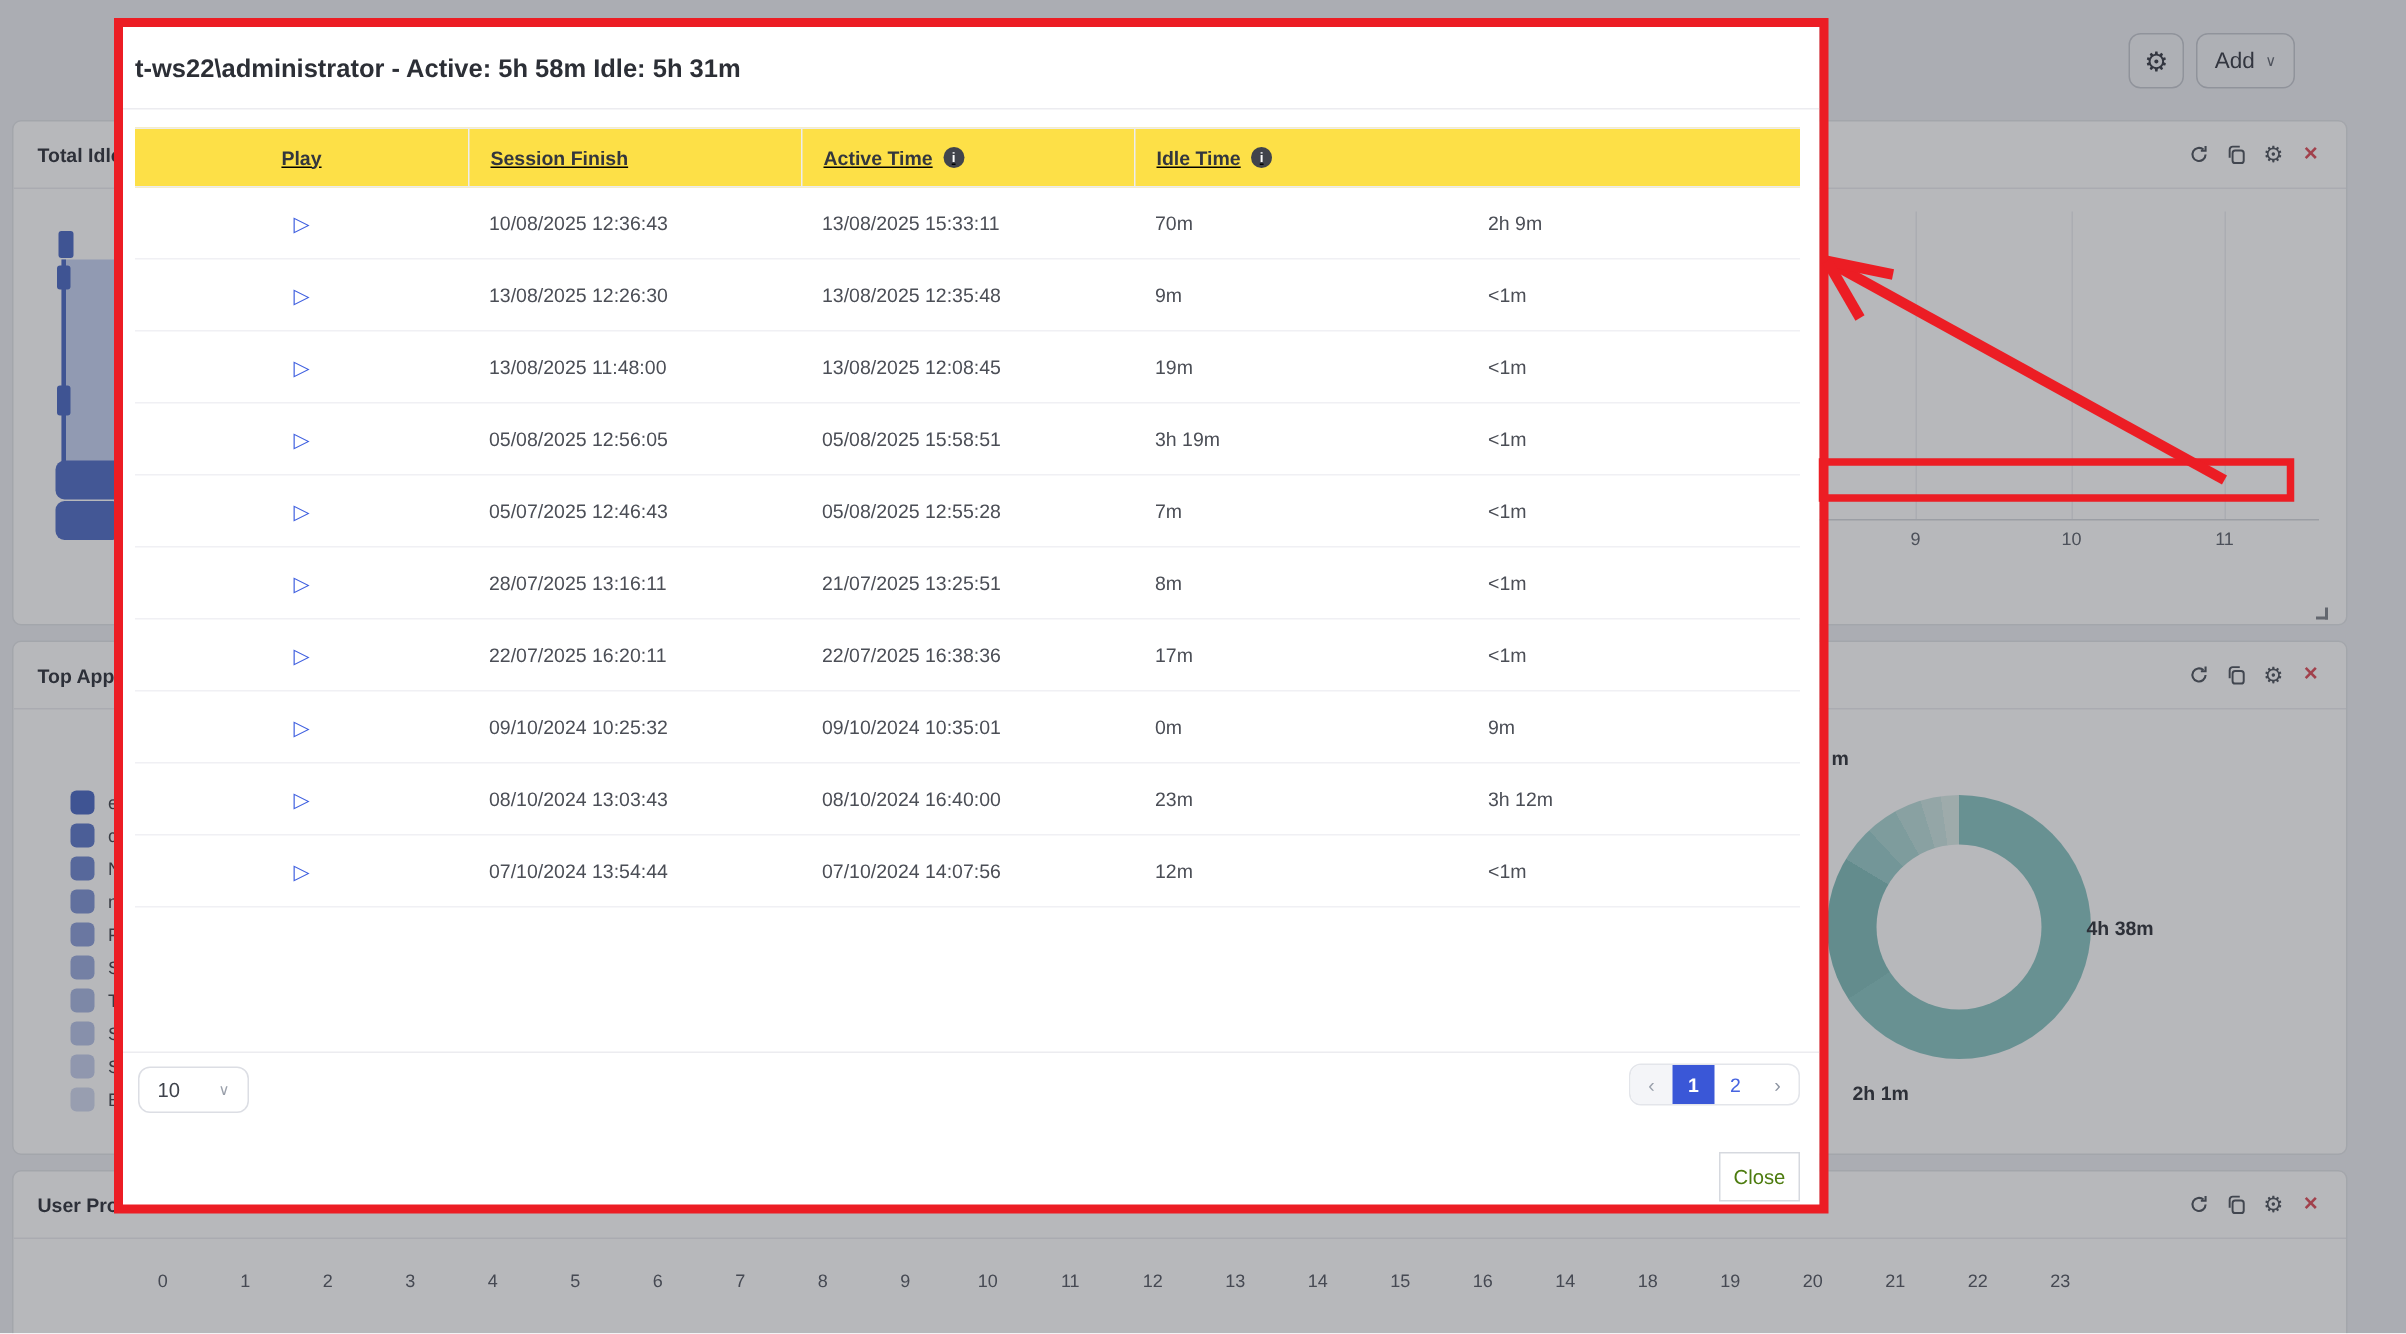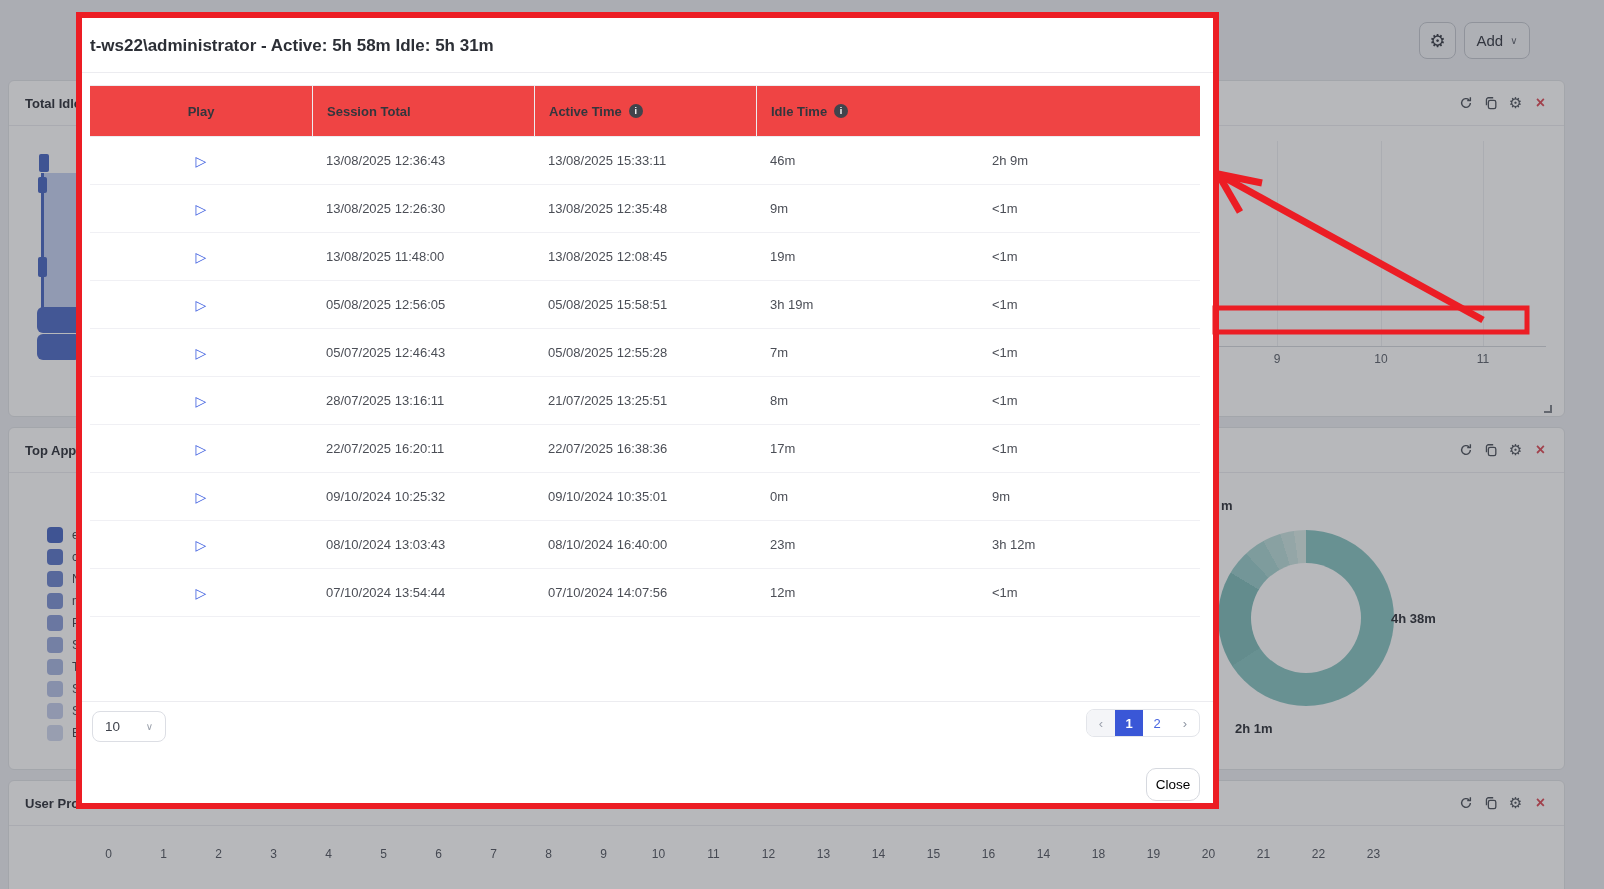--- a/index.html
+++ b/index.html
@@ -67,21 +67,21 @@
   .dim { position:absolute; inset:0; background:rgba(16,20,30,0.30); z-index:5; }
 
   
   .modal { position:absolute; left:82px; top:15px; width:1131px; height:791px; background:#fff; z-index:10; }
   .modal-title { position:absolute; left:8px; top:21px; font-size:17px; font-weight:700; color:#2c2f36; }
   .m-div { position:absolute; left:0; right:0; height:1px; background:#ececf0; }
   .m-div-1 { top:57px; }
   .m-div-2 { top:686px; }
 
   .tbl { position:absolute; left:8px; top:70px; width:1110px; }
-  .thead { display:flex; height:52px; background:#ef4444; border-top:1px solid #ececf0; border-bottom:1px solid #ececf0; }
+  .thead { display:flex; height:40px; background:#fde047; border-top:1px solid #ececf0; border-bottom:1px solid #ececf0;text-decoration:underline; }
   .th { width:222px; display:flex; align-items:center; padding-left:14px; font-size:13px; font-weight:700;
         color:#33363d; border-left:1px solid #ececf0; gap:7px; }
   .th:first-child { border-left:none; justify-content:center; padding-left:0; }
   .info-dot { width:14px; height:14px; border-radius:50%; background:#41444c; color:#fff; font-size:9px;
               font-weight:700; display:inline-flex; align-items:center; justify-content:center; font-style:normal; }
   .tr { display:flex; height:48px; align-items:center; border-bottom:1px solid #f0f0f4; font-size:13px; color:#4b4e56; }
   .td { width:222px; padding-left:14px; }
   .td.play-cell { display:flex; justify-content:center; padding-left:0; }
   .play-ico { color:#4262e0; font-size:14px; cursor:pointer; }
 
@@ -92,21 +92,21 @@
 
   .pagination { position:absolute; right:13px; top:694px; height:28px; display:flex; border:1px solid #e3e5ea;
                 border-radius:8px; overflow:hidden; background:#fff; }
   .pg { width:28px; height:100%; display:flex; align-items:center; justify-content:center; font-size:13px; cursor:pointer; }
   .pg-prev { background:#f4f5f8; color:#9ba1ac; }
   .pg-1 { background:#3a57d7; color:#fff; font-weight:700; }
   .pg-2 { color:#4764e0; }
   .pg-next { color:#8f96a3; }
 
   .close-btn { position:absolute; right:13px; top:753px; width:54px; height:33px; border:1px solid #d6d9df;
-               border-radius:10px; background:#fff; font-size:13.5px; color:#000000;
+               border-radius:0; background:#fff; font-size:13.5px; color:#4d7c0f;
                display:flex; align-items:center; justify-content:center; cursor:pointer; }
 
   
   .red-frame { position:absolute; left:76px; top:12px; width:1143px; height:797px;
                border:6px solid #ec1d24; z-index:40; pointer-events:none; }
   .anno-svg { position:absolute; left:0; top:0; z-index:41; pointer-events:none; }
 </style>
 </head>
 <body>
 
@@ -287,39 +287,39 @@
 
   <div class="dim"></div>
 
   <div class="modal">
     <div class="modal-title">t-ws22\administrator - Active: 5h 58m Idle: 5h 31m</div>
     <div class="m-div m-div-1"></div>
 
     <div class="tbl">
       <div class="thead">
         <div class="th">Play</div>
-        <div class="th">Session Total</div>
+        <div class="th">Session Finish</div>
         <div class="th">
           <span>Active Time</span>
           <span class="info-dot">i</span>
         </div>
         <div class="th">
           <span>Idle Time</span>
           <span class="info-dot">i</span>
         </div>
       </div>
       <div class="tbody">
 
       <div class="tr">
             <div class="td play-cell">
               <span class="play-ico">▷</span>
             </div>
-            <div class="td">13/08/2025 12:36:43</div>
+            <div class="td">10/08/2025 12:36:43</div>
             <div class="td">13/08/2025 15:33:11</div>
-            <div class="td">46m</div>
+            <div class="td">70m</div>
             <div class="td">2h 9m</div>
           </div>
           <div class="tr">
             <div class="td play-cell">
               <span class="play-ico">▷</span>
             </div>
             <div class="td">13/08/2025 12:26:30</div>
             <div class="td">13/08/2025 12:35:48</div>
             <div class="td">9m</div>
             <div class="td">&lt;1m</div>

